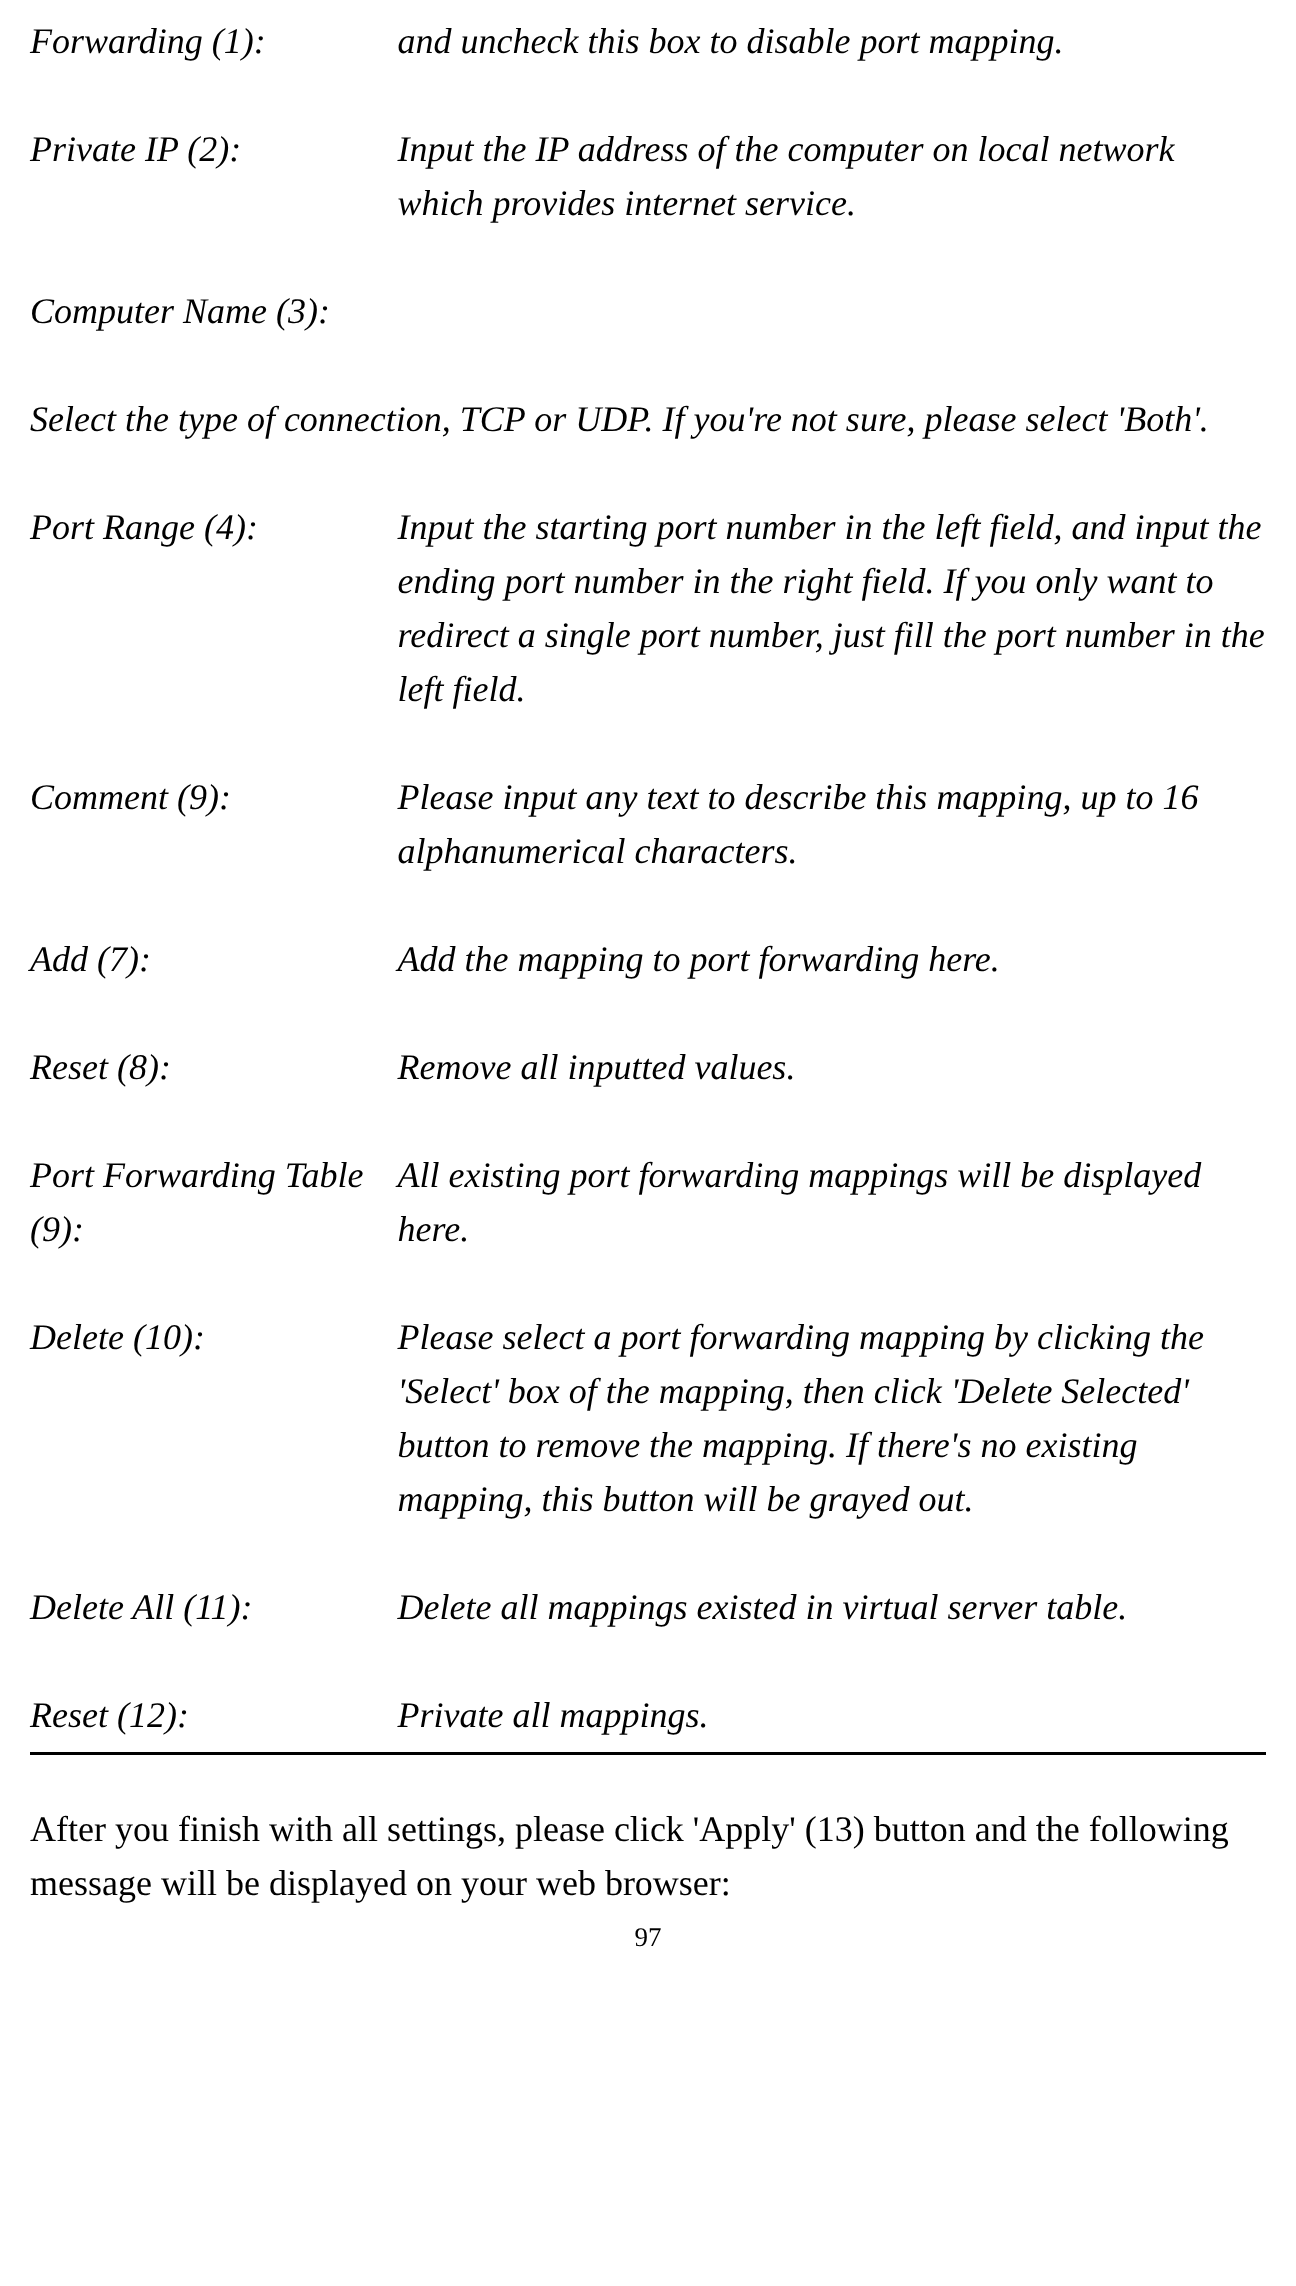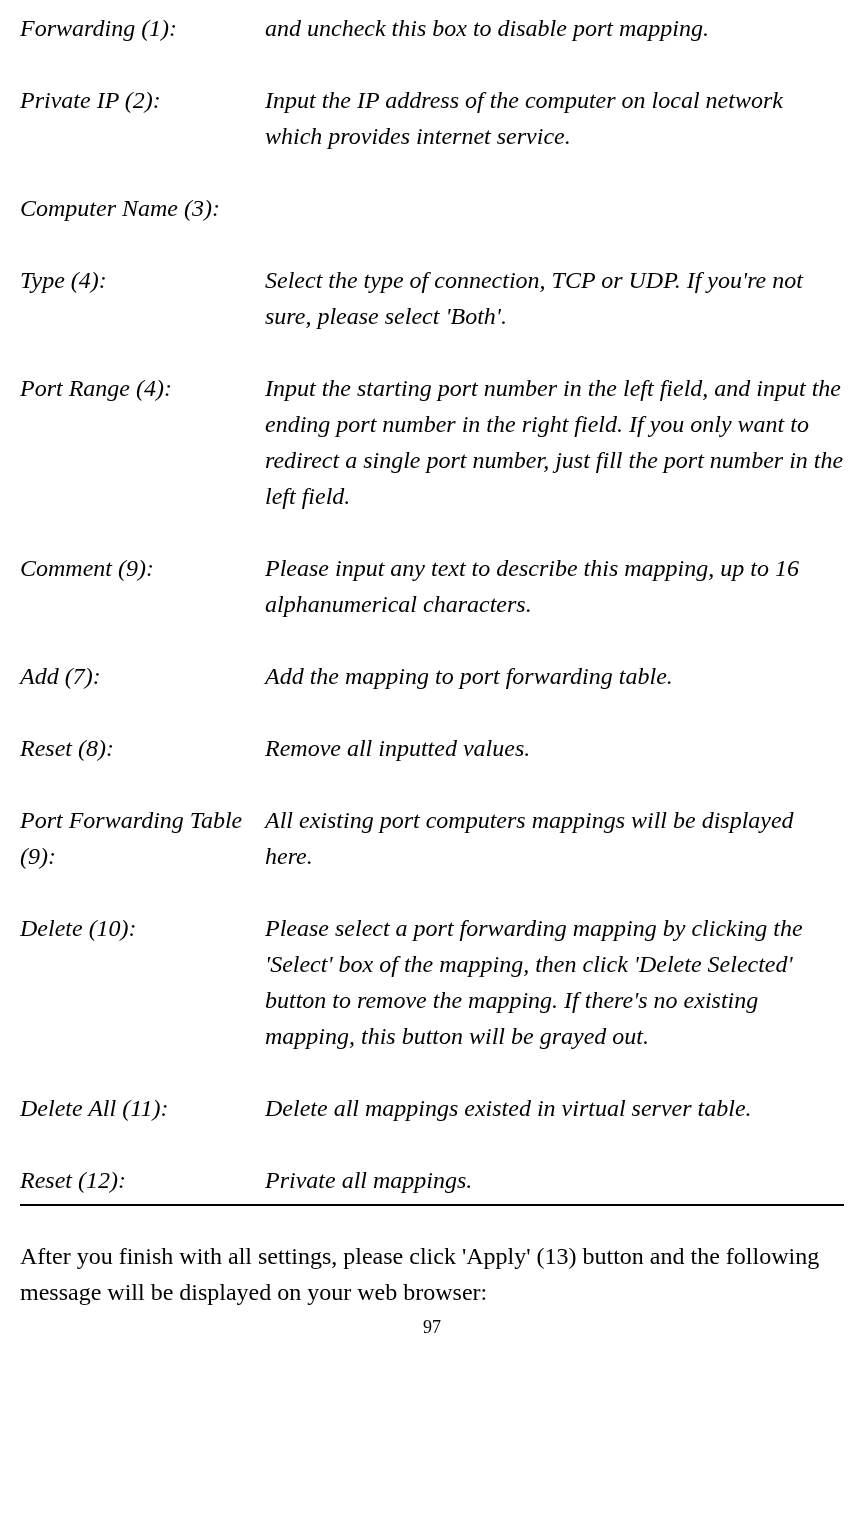--- a/index.html
+++ b/index.html
@@ -54,42 +54,41 @@
       <div class="desc">and uncheck this box to disable port mapping.</div>
     </div>
     <div class="entry">
       <div class="label">Private IP (2):</div>
       <div class="desc">Input the IP address of the computer on local network which provides internet service.</div>
     </div>
     <div class="entry">
       <div class="label">Computer Name (3):</div>
     </div>
     <div class="entry">
-      <div class="label">Type (4):</div>
       <div class="desc">Select the type of connection, TCP or UDP. If you're not sure, please select 'Both'.</div>
     </div>
     <div class="entry">
       <div class="label">Port Range (4):</div>
       <div class="desc">Input the starting port number in the left field, and input the ending port number in the right field. If you only want to redirect a single port number, just fill the port number in the left field.</div>
     </div>
     <div class="entry">
       <div class="label">Comment (9):</div>
       <div class="desc">Please input any text to describe this mapping, up to 16 alphanumerical characters.</div>
     </div>
     <div class="entry">
       <div class="label">Add (7):</div>
-      <div class="desc">Add the mapping to port forwarding table.</div>
+      <div class="desc">Add the mapping to port forwarding here.</div>
     </div>
     <div class="entry">
       <div class="label">Reset (8):</div>
       <div class="desc">Remove all inputted values.</div>
     </div>
     <div class="entry">
       <div class="label">Port Forwarding Table (9):</div>
-      <div class="desc">All existing port computers mappings will be displayed here.</div>
+      <div class="desc">All existing port forwarding mappings will be displayed here.</div>
     </div>
     <div class="entry">
       <div class="label">Delete (10):</div>
       <div class="desc">Please select a port forwarding mapping by clicking the 'Select' box of the mapping, then click 'Delete Selected' button to remove the mapping. If there's no existing mapping, this button will be grayed out.</div>
     </div>
     <div class="entry">
       <div class="label">Delete All (11):</div>
       <div class="desc">Delete all mappings existed in virtual server table.</div>
     </div>
     <div class="entry last">

